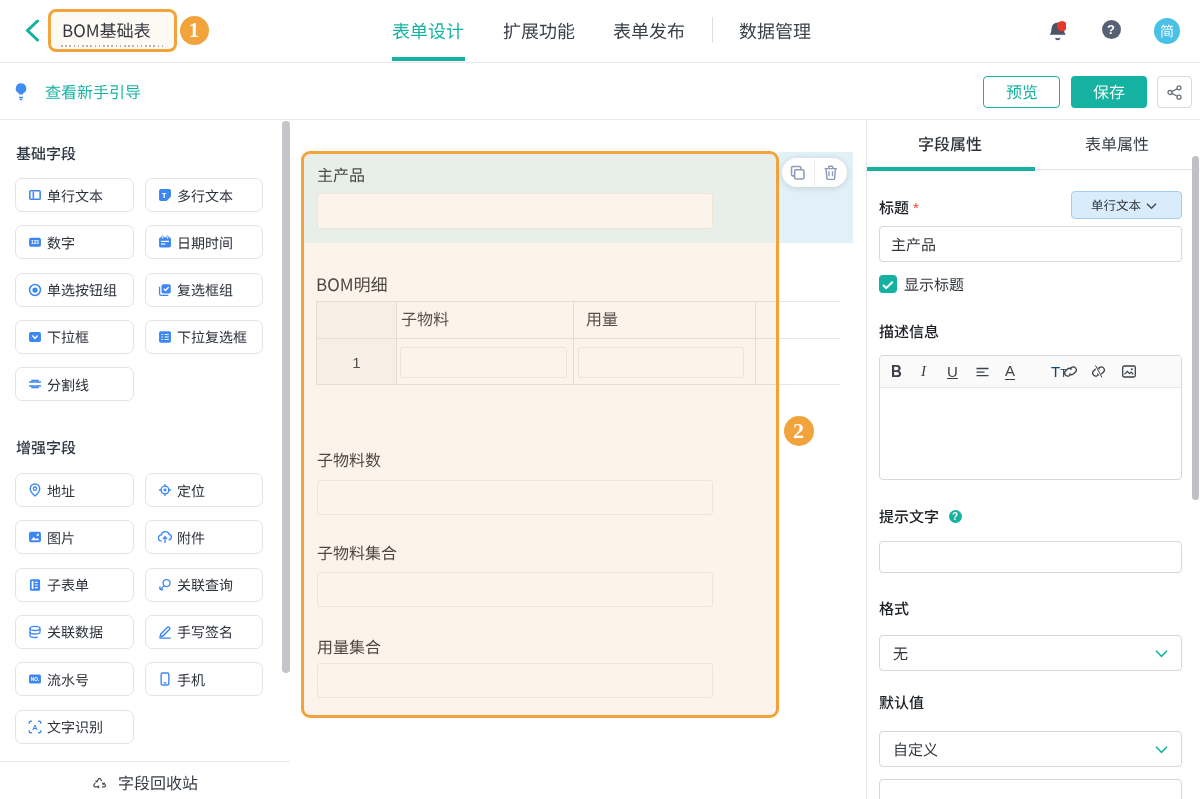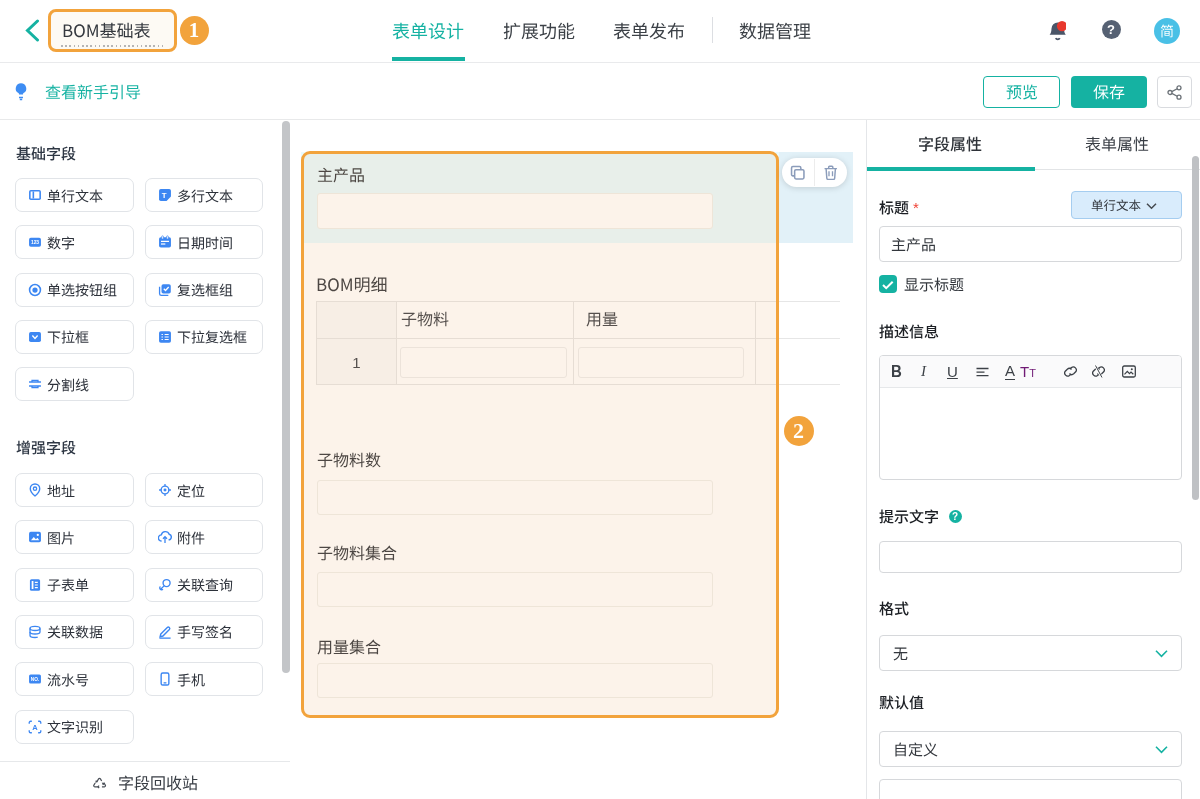--- a/index.html
+++ b/index.html
@@ -578,21 +578,21 @@
     </svg>
 <div class="abs" style="left:878.5px;top:355px;width:303.5px;height:125px;border:1px solid #d6d8db;border-radius:4px;box-sizing:border-box;background:#fff"></div>
 <div class="abs" style="left:879.5px;top:356px;width:301.5px;height:32px;background:#fafafb;border-bottom:1px solid #e6e8ea;border-radius:3px 3px 0 0"></div>
 <div class="abs" style="left:891px;top:363px;font:15px 'Liberation Sans',sans-serif;color:#3c4147;font-weight:bold;transform:scaleY(1.05)">B</div>
 <div class="abs" style="left:921px;top:363px;font:italic 15px 'Liberation Serif',serif;color:#3c4147">I</div>
 <div class="abs" style="left:947px;top:363px;font:15px 'Liberation Sans',sans-serif;color:#3c4147;text-decoration:underline">U</div>
 <svg style="position:absolute;left:976px;top:366.5px;" width="13" height="10" viewBox="0 0 13 9" fill="none">
       <path d="M.5 1h12M.5 4.6h8M.5 8.2h12" stroke="#3c4147" stroke-width="1.3" fill="none"></path>
     </svg>
 <div class="abs" style="left:1005px;top:363px;font:15px 'Liberation Sans',sans-serif;color:#3c4147;border-bottom:1.5px solid #3c4147;line-height:16px">A</div>
-<div class="abs" style="left:1020px;top:363px;font:15px 'Liberation Sans',sans-serif;color:#701a75">T<span style="font-size:11px">T</span></div>
+<div class="abs" style="left:1051px;top:363px;font:15px 'Liberation Sans',sans-serif;color:#0c4a6e">T<span style="font-size:11px">T</span></div>
 <svg style="position:absolute;left:1064px;top:365px;" width="13" height="13" viewBox="0 0 13 13" fill="none">
       <path d="M5.5 8.5a3 3 0 0 0 4.2.3l2-2a3 3 0 0 0-4.2-4.2l-1.1 1" stroke="#3c4147" stroke-width="1.3" fill="none"></path>
       <path d="M7.5 4.5a3 3 0 0 0-4.2-.3l-2 2a3 3 0 0 0 4.2 4.2l1.1-1" stroke="#3c4147" stroke-width="1.3" fill="none"></path>
     </svg>
 <svg style="position:absolute;left:1092px;top:365px;" width="13" height="13" viewBox="0 0 13 13" fill="none">
       <path d="M5.5 8.5a3 3 0 0 0 4.2.3l2-2a3 3 0 0 0-4.2-4.2l-1.1 1" stroke="#3c4147" stroke-width="1.3" fill="none"></path>
       <path d="M7.5 4.5a3 3 0 0 0-4.2-.3l-2 2a3 3 0 0 0 4.2 4.2l1.1-1" stroke="#3c4147" stroke-width="1.3" fill="none"></path>
       <path d="M3 0l7 13" stroke="#fff" stroke-width="2.4"></path>
       <path d="M3.5.5l6.5 12" stroke="#3c4147" stroke-width="1" fill="none"></path>
     </svg>

